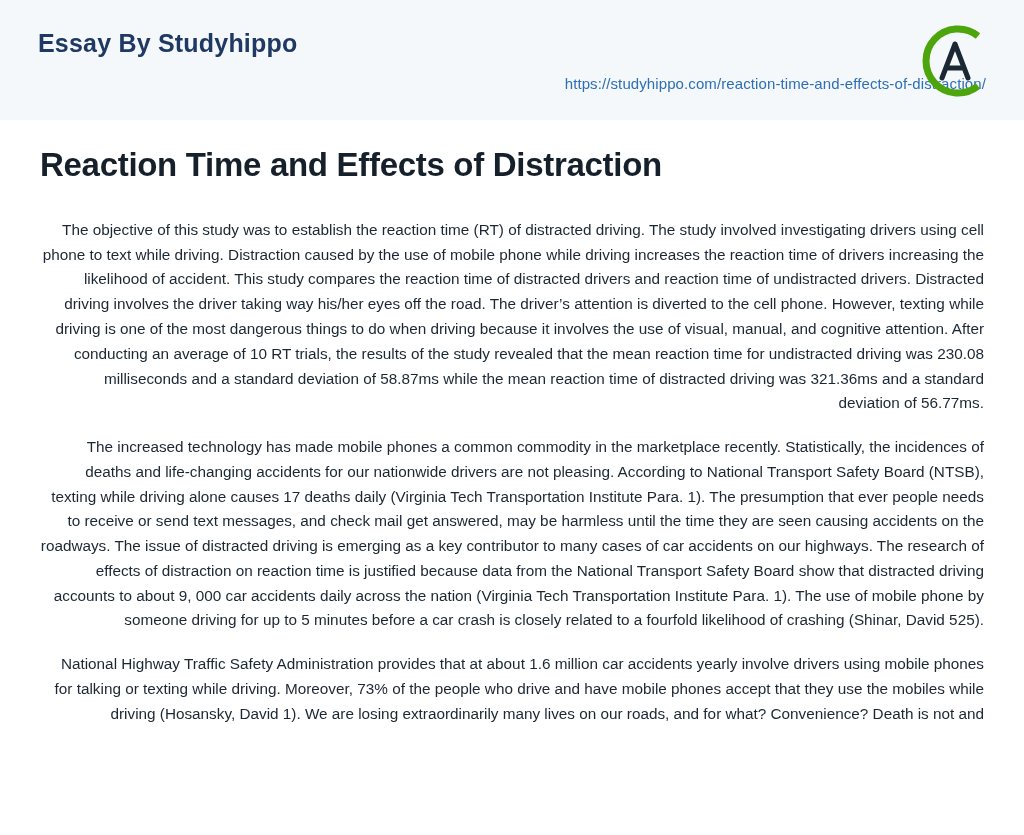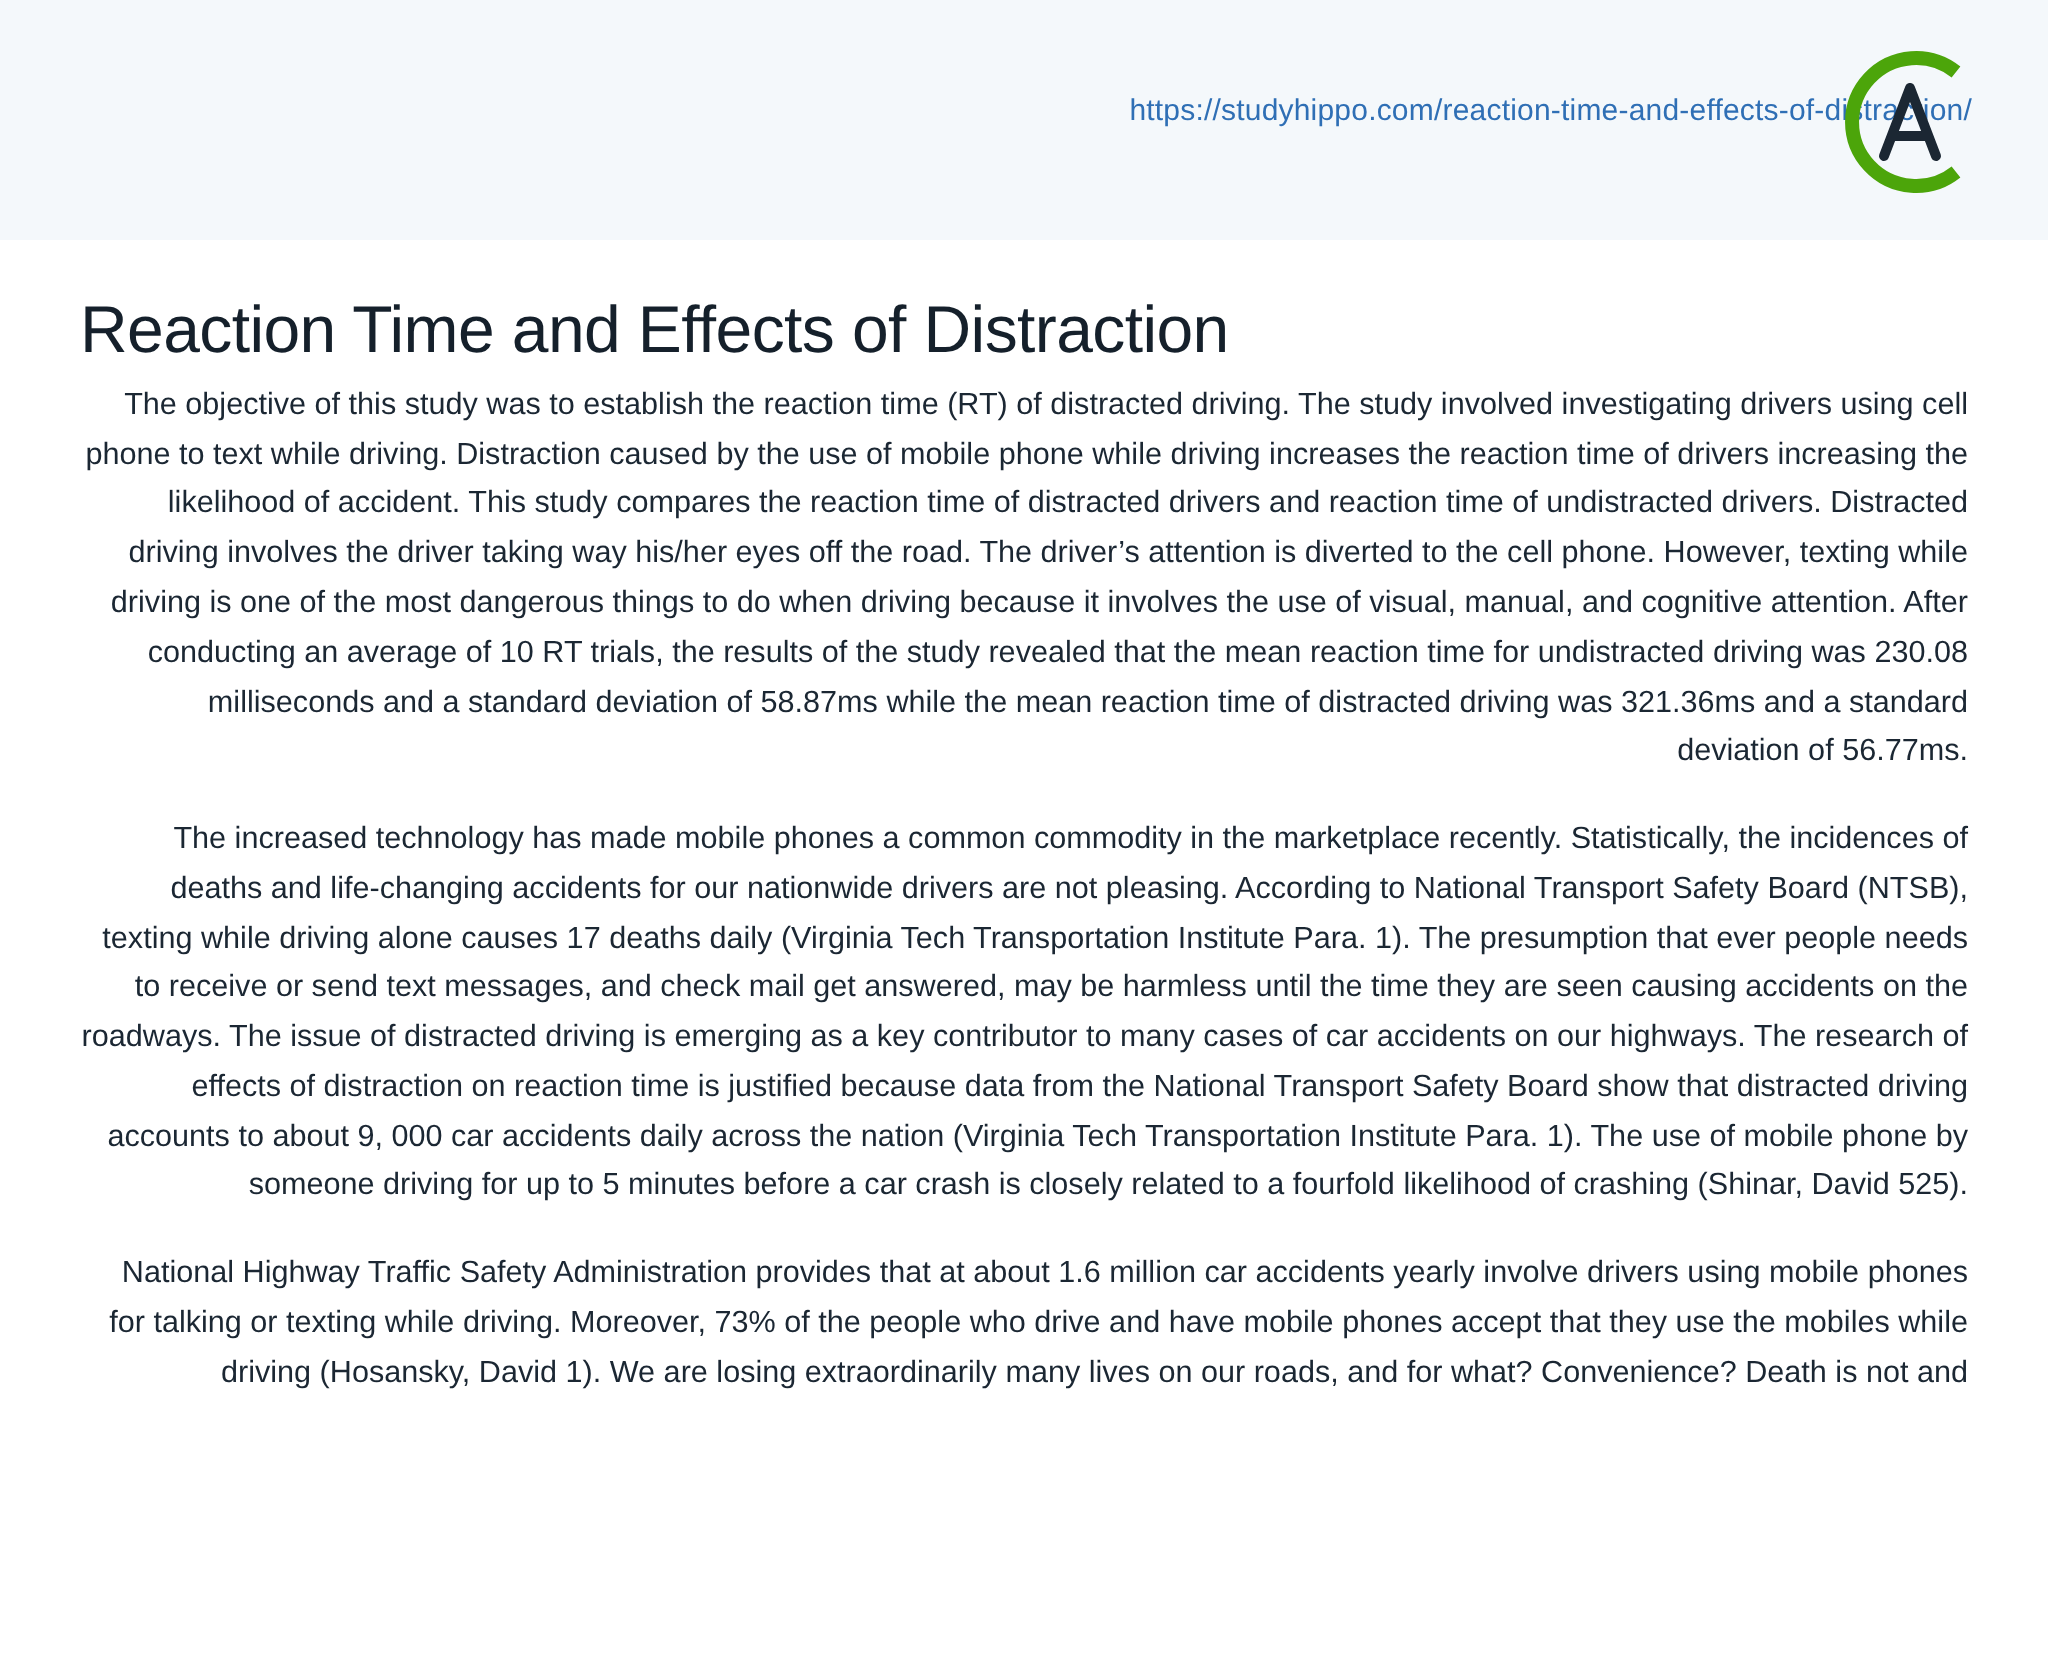--- a/index.html
+++ b/index.html
@@ -50,40 +50,41 @@
     width: 78px;
     height: 78px;
   }
   
   .content {
     padding: 26px 40px 0 40px;
     box-sizing: border-box;
   }
   .doc-title {
     font-size: 33px;
-    font-weight: normal;
+    font-weight: bold;
     color: #15202b;
-    margin: 0 0 7px 0;
+    margin: 0 0 34px 0;
     letter-spacing: -0.3px;
     line-height: 1.15;
   }
   .para {
     font-size: 15.3px;
     line-height: 1.62;
     color: #1b2733;
     margin: 0 0 19px 0;
     text-align: right;
   }
 </style>
 </head>
 <body>
 
 <div class="page">
 
   <div class="header">
+    <div class="brand">Essay By Studyhippo</div>
     <div class="source-url">https://studyhippo.com/reaction-time-and-effects-of-distraction/</div>
     <div class="logo">
       <svg width="78" height="78" viewBox="0 0 78 78" xmlns="http://www.w3.org/2000/svg">
         <path d="M62 14 A32 32 0 1 0 62 64" fill="none" stroke="#4ca50a" stroke-width="7" stroke-linecap="butt"></path>
         <path d="M39 22 L52 56 M39 22 L26 56 M31 46 L47 46" fill="none" stroke="#1b2733" stroke-width="5" stroke-linecap="round" stroke-linejoin="round"></path>
       </svg>
     </div>
   </div>
 
   <div class="content">

